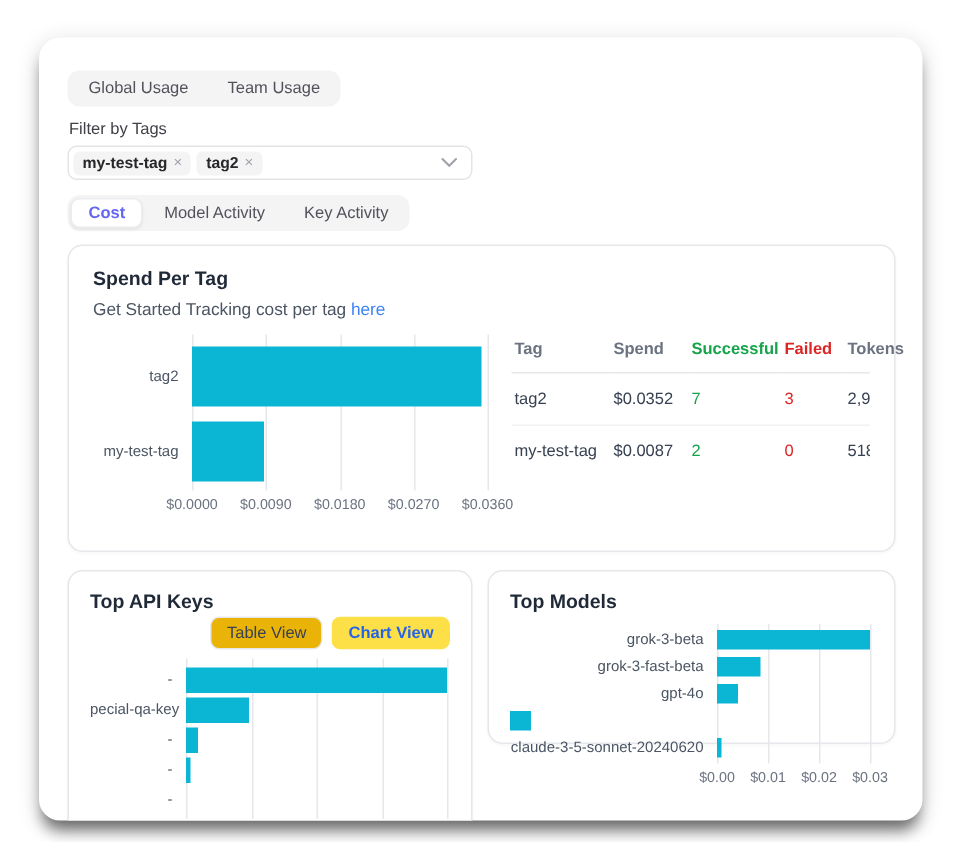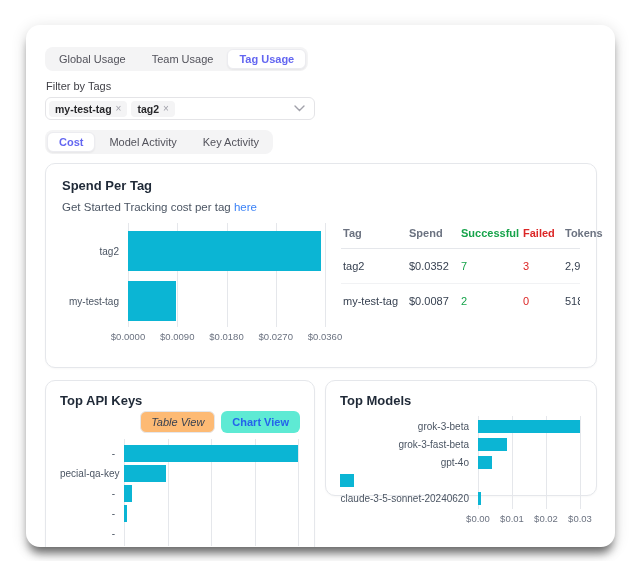--- a/index.html
+++ b/index.html
@@ -47,36 +47,35 @@
   .spend-table table { width:100%; border-collapse:collapse; table-layout:fixed; font-size:11px; }
   .spend-table th { text-align:left; font-weight:700; color:#6b7280; padding:4px 4px 9px 2px; border-bottom:1px solid #e5e7eb; white-space:nowrap; }
   .spend-table td { color:#374151; padding:11px 4px 11px 2px; border-bottom:1px solid #f1f2f4; white-space:nowrap; overflow:hidden; }
   .spend-table tr:last-child td { border-bottom:none; }
   .spend-table col.c0{width:66px}.spend-table col.c1{width:52px}.spend-table col.c2{width:62px}.spend-table col.c3{width:42px}.spend-table col.c4{width:auto}
   
   .bottom { display:flex; gap:10px; align-items:flex-start; }
   .api-card { width:270px; height:203px; padding:12px 14px; overflow:hidden; }
   .view-btns { display:flex; justify-content:flex-end; gap:6px; margin-top:3px; }
   .vbtn { font-size:11px; padding:4px 10px; border-radius:6px; cursor:pointer; border:1px solid transparent; }
-  .vbtn.plain { background:#fdba74; border-color:#e5e7eb; color:#374151;font-style:italic; }
-  .vbtn.active { background:#5eead4; color:#2563eb; font-weight:600; }
+  .vbtn.plain { background:#eab308; border-color:#e5e7eb; color:#374151; }
+  .vbtn.active { background:#fde047; color:#2563eb; font-weight:600; }
   .api-chart { margin-top:6px; }
   .models-card { flex:1; height:116px; padding:12px 14px; }
   .models-chart { margin-top:8px; }
 </style>
 </head>
 <body>
 
 <div class="window">
 
   
   <div class="tabbar">
     <div class="tab">Global Usage</div>
     <div class="tab">Team Usage</div>
-    <div class="tab active">Tag Usage</div>
   </div>
 
   
   <div class="filter-label">Filter by Tags</div>
   <div class="tag-select">
     <span class="tag-chip">
       <span>my-test-tag</span>
       <span class="tag-x">×</span>
     </span>
     <span class="tag-chip">

